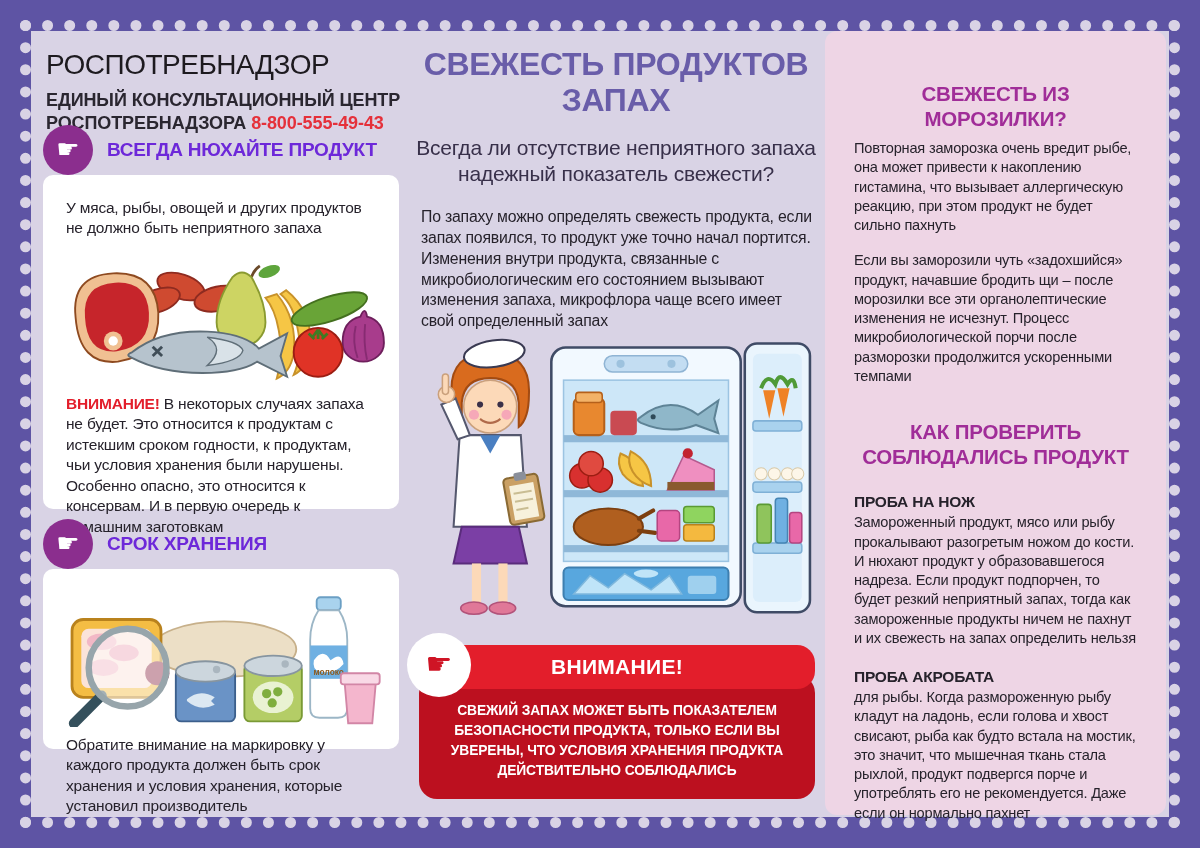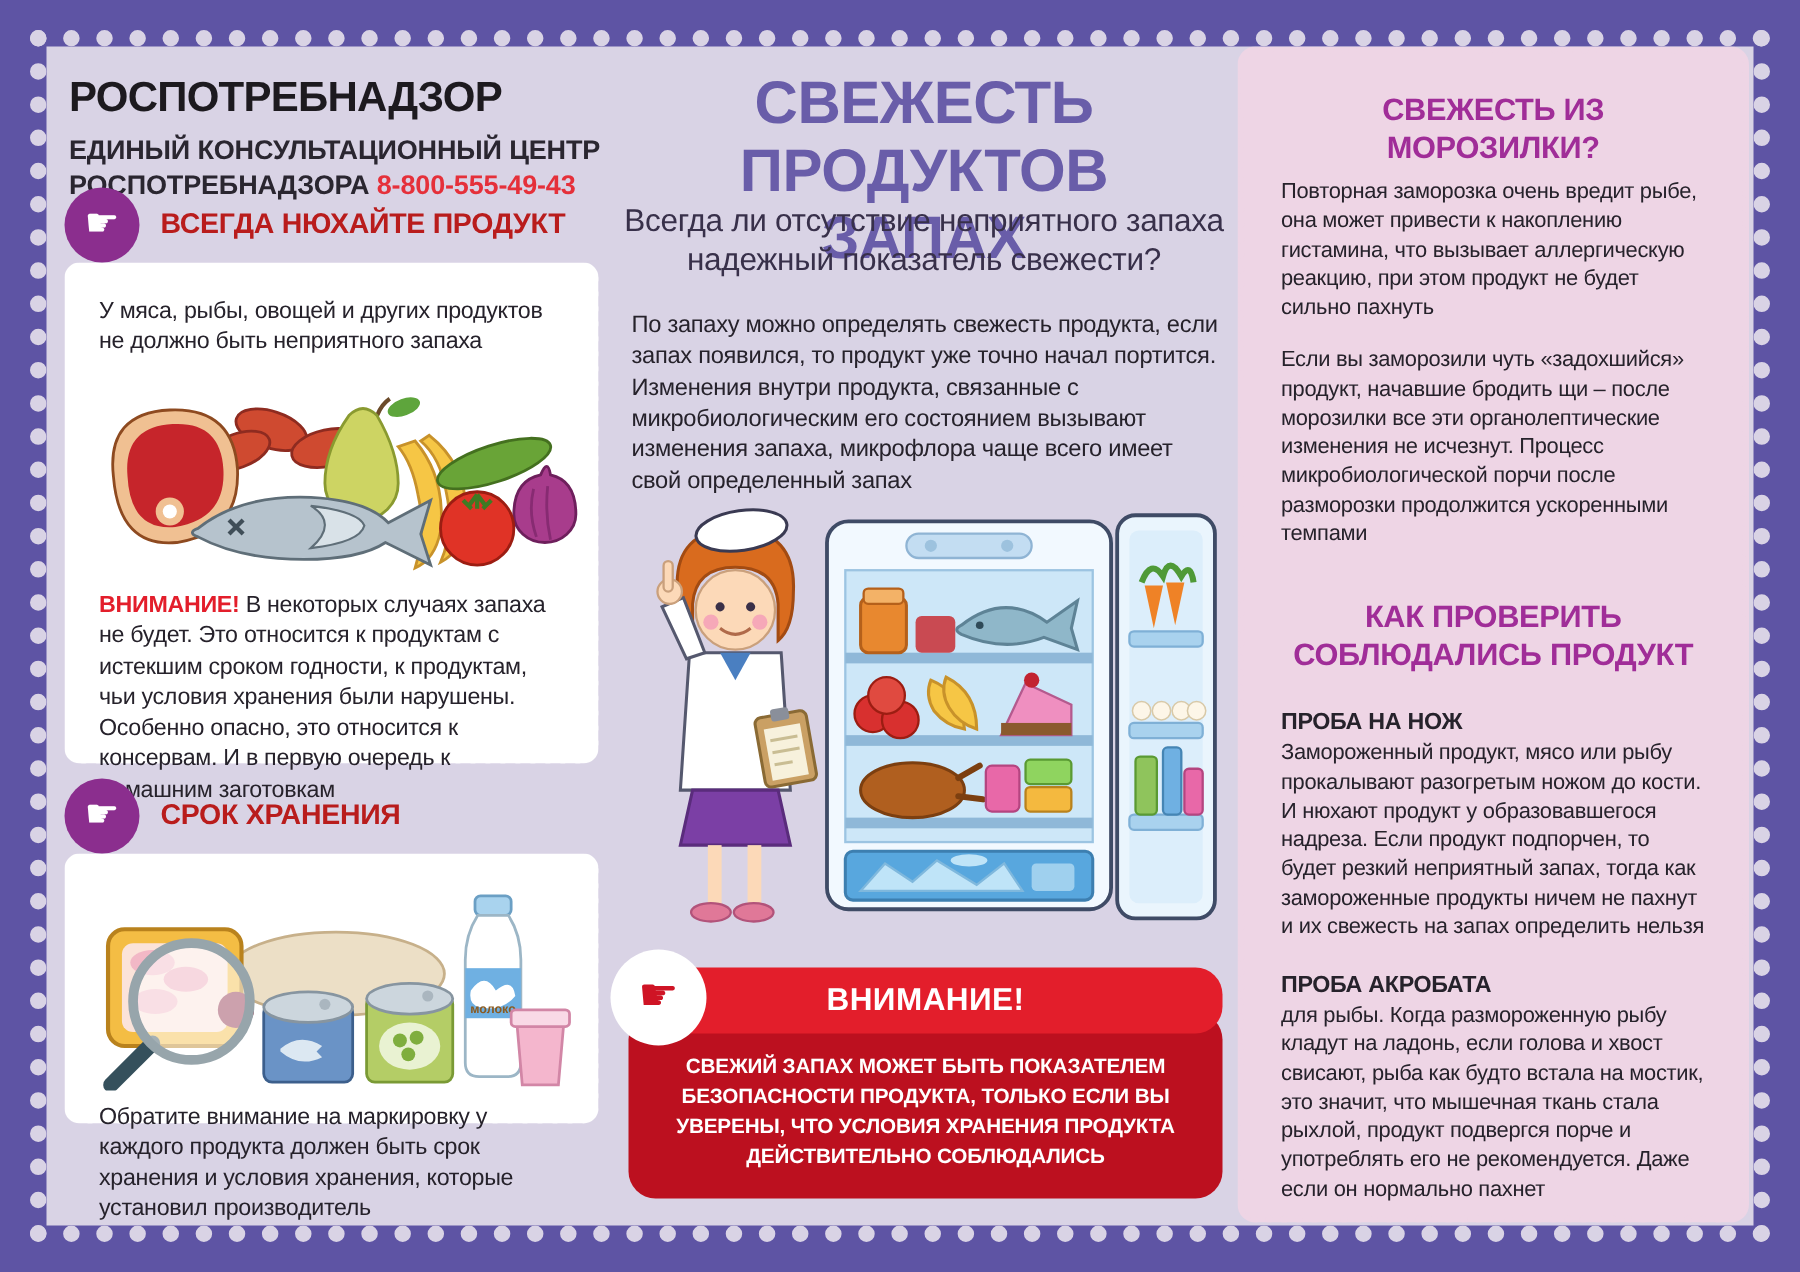--- a/index.html
+++ b/index.html
@@ -23,29 +23,29 @@
   }
   .badge {
     width:50px; height:50px; border-radius:50%; background:#8b2e8e;
     display:flex; align-items:center; justify-content:center; z-index:5;
   }
   .hand {
     font-family:"DejaVu Sans", sans-serif; color:#fff; font-size:26px;
     line-height:1; transform:translateY(-1px);
   }
   .section-label {
-    color:#b91c1c; font-weight:bold; font-size:19px; letter-spacing:-0.2px;
+    color:#6d28d9; font-weight:bold; font-size:19px; letter-spacing:-0.2px;
   }
   .body-text { color:#26222b; font-size:15.5px; line-height:1.32; letter-spacing:-0.2px; }
   
-  .brand { color:#1d1a1f; font-weight:bold; font-size:28px; letter-spacing:-0.5px; }
+  .brand { color:#1d1a1f; font-weight:normal; font-size:28px; letter-spacing:-0.5px; }
   .contact { color:#2a2630; font-weight:bold; font-size:18px; line-height:1.3; letter-spacing:-0.1px; }
   .phone { color:#e5303a; }
   
-  .main-title { color:#695da9; font-weight:bold; font-size:40px; line-height:1.12; text-align:center; letter-spacing:-0.3px; }
+  .main-title { color:#695da9; font-weight:bold; font-size:32px; line-height:1.12; text-align:center; letter-spacing:-0.3px; }
   .question { color:#38304a; font-size:21px; line-height:1.25; text-align:center; letter-spacing:-0.2px; }
   .attention { position:absolute; }
   .attention-tab {
     position:relative; height:44px; background:#e31e2b; border-radius:18px;
     display:flex; align-items:center; justify-content:center; z-index:3;
   }
   .attention-tab span { color:#fff; font-weight:bold; font-size:21px; letter-spacing:0.3px; }
   .attention-body {
     position:relative; margin-top:-14px; padding:26px 26px 18px 26px;
     background:#bc101f; border-radius:18px; z-index:2;
@@ -56,21 +56,21 @@
     position:absolute; left:-12px; top:-12px; width:64px; height:64px;
     background:#fff; border-radius:50%; display:flex; align-items:center;
     justify-content:center; z-index:4;
   }
   .attention-badge .hand { color:#cf1425; font-size:30px; }
   
   .pink-card {
     background:#eed5e5; border:5px dotted #eed5e5; border-radius:12px;
     padding:26px 24px;
   }
-  .magenta-h { color:#a02d98; font-weight:bold; font-size:20.5px; text-align:center; line-height:1.2; letter-spacing:-0.2px; }
+  .magenta-h { color:#a02d98; font-weight:bold; font-size:20.5px; text-align:center; line-height:1.2; letter-spacing:-0.2px;margin-top:20px; }
   .sub-h { color:#26222b; font-weight:bold; font-size:15.5px; letter-spacing:-0.2px; }
   .pink-card p.body-text { font-size:14.6px; }
   .warn-label { color:#e31e2b; font-weight:bold; }
 </style>
 </head>
 <body>
 
 <div class="poster">
   <div class="scallop-frame"></div>
   <div class="canvas">

